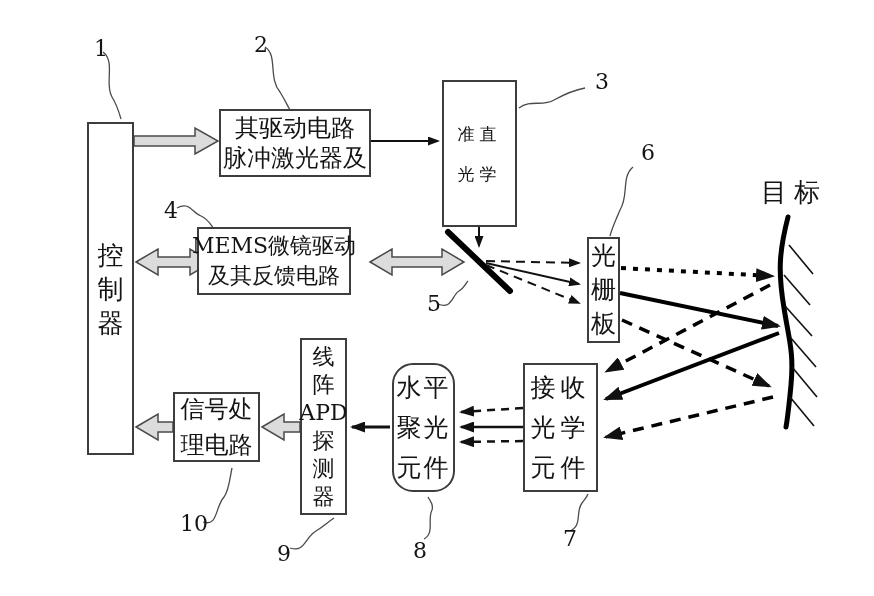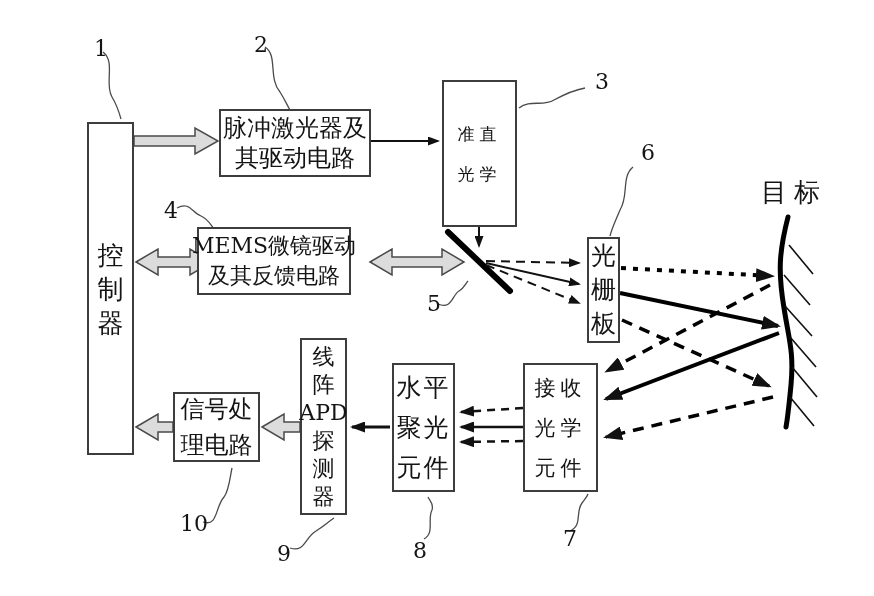--- a/index.html
+++ b/index.html
@@ -21,22 +21,22 @@
     align-items:center;justify-content:center;
     text-align:center;
     z-index:2;
   }
   .box span{display:block;white-space:nowrap;}
   .b-controller{left:87px;top:122px;width:47px;height:333px;font-size:26px;line-height:34px;}
   .b-pulse{left:219px;top:109px;width:152px;height:68px;font-size:24px;line-height:30px;}
   .b-collimator{left:442px;top:80px;width:75px;height:147px;font-size:17px;line-height:40px;letter-spacing:5px;}
   .b-mems{left:197px;top:227px;width:154px;height:68px;font-size:22px;line-height:30px;}
   .b-grating{left:587px;top:237px;width:33px;height:106px;font-size:25px;line-height:34px;}
-  .b-receiving{left:523px;top:363px;width:75px;height:129px;font-size:21px;line-height:40px;letter-spacing:5px;}
-  .b-condenser{left:392px;top:363px;width:63px;height:129px;font-size:25px;line-height:40px;letter-spacing:2px;}
+  .b-receiving{left:523px;top:363px;width:75px;height:129px;font-size:25px;line-height:40px;letter-spacing:5px;}
+  .b-condenser{left:392px;top:363px;width:63px;height:129px;font-size:25px;line-height:40px;letter-spacing:2px;border-radius:21px;}
   .b-apd{left:300px;top:338px;width:47px;height:177px;font-size:22px;line-height:28px;}
   .b-signal{left:173px;top:392px;width:87px;height:70px;font-size:24px;line-height:30px;justify-content:space-between;}
   .ref{
     position:absolute;
     font-size:22px;line-height:24px;
     text-align:center;width:32px;margin-left:-16px;
     z-index:3;
   }
   .r1{left:101px;top:37px;}  .r2{left:261px;top:33px;}
   .r3{left:602px;top:70px;}  .r4{left:171px;top:199px;}
@@ -139,22 +139,22 @@
     </g>
   </svg>
 
   <div class="box b-controller">
     <span>控</span>
     <span>制</span>
     <span>器</span>
   </div>
 
   <div class="box b-pulse">
+    <span>其驱动电路</span>
     <span>脉冲激光器及</span>
-    <span>其驱动电路</span>
   </div>
 
   <div class="box b-collimator">
     <span>准直</span>
     <span>光学</span>
   </div>
 
   <div class="box b-mems">
     <span>MEMS微镜驱动</span>
     <span>及其反馈电路</span>

